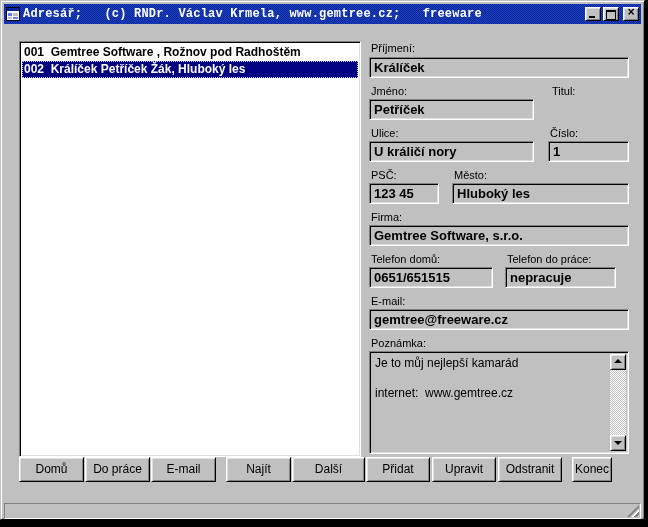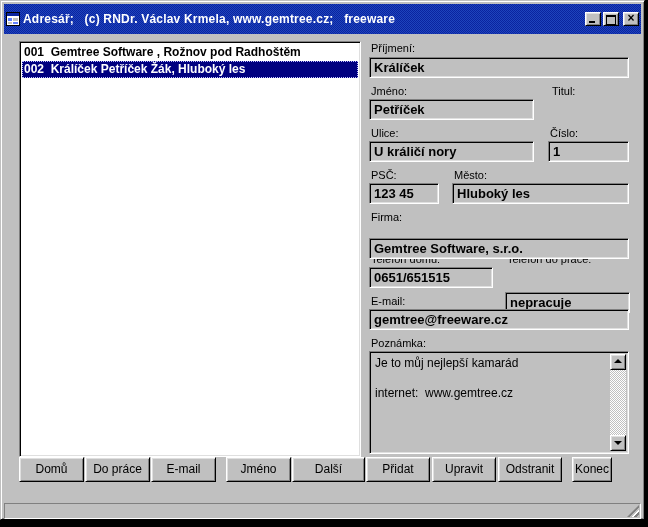--- a/index.html
+++ b/index.html
@@ -10,25 +10,25 @@
     -webkit-font-smoothing:none;
   }
   .window{
     position:absolute;left:0;top:0;width:643px;height:518px;
     background:#c0c0c0;
     border:1px solid;border-color:#c0c0c0 #000 #000 #c0c0c0;
     box-shadow: inset 1px 1px 0 #fff, inset -1px -1px 0 #808080;
   }
   
   .titlebar{
-    position:absolute;left:3px;top:3px;right:3px;height:30px;
+    position:absolute;left:3px;top:3px;right:3px;height:20px;
     background:#0a24a0;
     background-image:repeating-conic-gradient(#1e44bc 0% 25%, #0a23a0 25% 50%);
     background-size:2px 2px;
-    display:flex;align-items:center;padding:0 2px;box-sizing:border-box;
+    display:flex;align-items:center;padding:0 2px;box-sizing:border-box;font-family:Liberation Mono, monospace;
   }
   .titlebar .app-icon{width:14px;height:14px;margin-right:3px;flex:0 0 auto;}
   .title-text{
     color:#fff;font-size:12px;font-weight:bold;white-space:pre;
     overflow:hidden;flex:1 1 auto;letter-spacing:0.2px;
   }
   .tb-btns{display:flex;align-items:center;gap:2px;flex:0 0 auto;}
   .tb-btn{
     width:16px;height:14px;background:#c0c0c0;position:relative;
     border:1px solid;border-color:#fff #000 #000 #fff;
@@ -156,43 +156,43 @@
   <div class="field-label" style="left:506px;top:252px;">Telefon do práce:</div>
   <div class="field-label" style="left:370px;top:294px;">E-mail:</div>
   <div class="field-label" style="left:370px;top:336px;">Poznámka:</div>
 
   <div class="field" style="left:368px;top:56px;width:260px;">Králíček</div>
   <div class="field" style="left:368px;top:98px;width:165px;">Petříček</div>
   <div class="field" style="left:368px;top:140px;width:165px;">U králičí nory</div>
   <div class="field" style="left:547px;top:140px;width:81px;">1</div>
   <div class="field" style="left:368px;top:182px;width:70px;">123 45</div>
   <div class="field" style="left:451px;top:182px;width:177px;">Hluboký les</div>
-  <div class="field" style="left:368px;top:224px;width:260px;margin-top:13px;">Gemtree Software, s.r.o.</div>
+  <div class="field" style="left:368px;top:224px;width:260px;">Gemtree Software, s.r.o.</div>
   <div class="field" style="left:368px;top:266px;width:124px;">0651/651515</div>
-  <div class="field" style="left:504px;top:266px;width:125px;margin-top:25px;">nepracuje</div>
+  <div class="field" style="left:504px;top:266px;width:111px;">nepracuje</div>
   <div class="field" style="left:368px;top:308px;width:260px;">gemtree@freeware.cz</div>
 
   <div class="memo">
     <div class="memo-text">Je to můj nejlepší kamarád
 
 internet:  www.gemtree.cz</div>
     <div class="memo-scroll">
       <div class="sb-btn up">
           <span class="tri-up"></span>
         </div>
       <div class="sb-btn down">
           <span class="tri-down"></span>
         </div>
     </div>
   </div>
 
   <div class="btn" style="left:18px;width:65px;">Domů</div>
   <div class="btn" style="left:84px;width:65px;">Do práce</div>
   <div class="btn" style="left:150px;width:65px;">E-mail</div>
-  <div class="btn" style="left:225px;width:65px;">Jméno</div>
+  <div class="btn" style="left:225px;width:65px;">Najít</div>
   <div class="btn" style="left:291px;width:73px;">Další</div>
   <div class="btn" style="left:365px;width:64px;">Přidat</div>
   <div class="btn" style="left:431px;width:64px;">Upravit</div>
   <div class="btn" style="left:497px;width:64px;">Odstranit</div>
   <div class="btn" style="left:571px;width:40px;">Konec</div>
 
   <div class="statusbar">
     <div class="grip"></div>
   </div>
 

